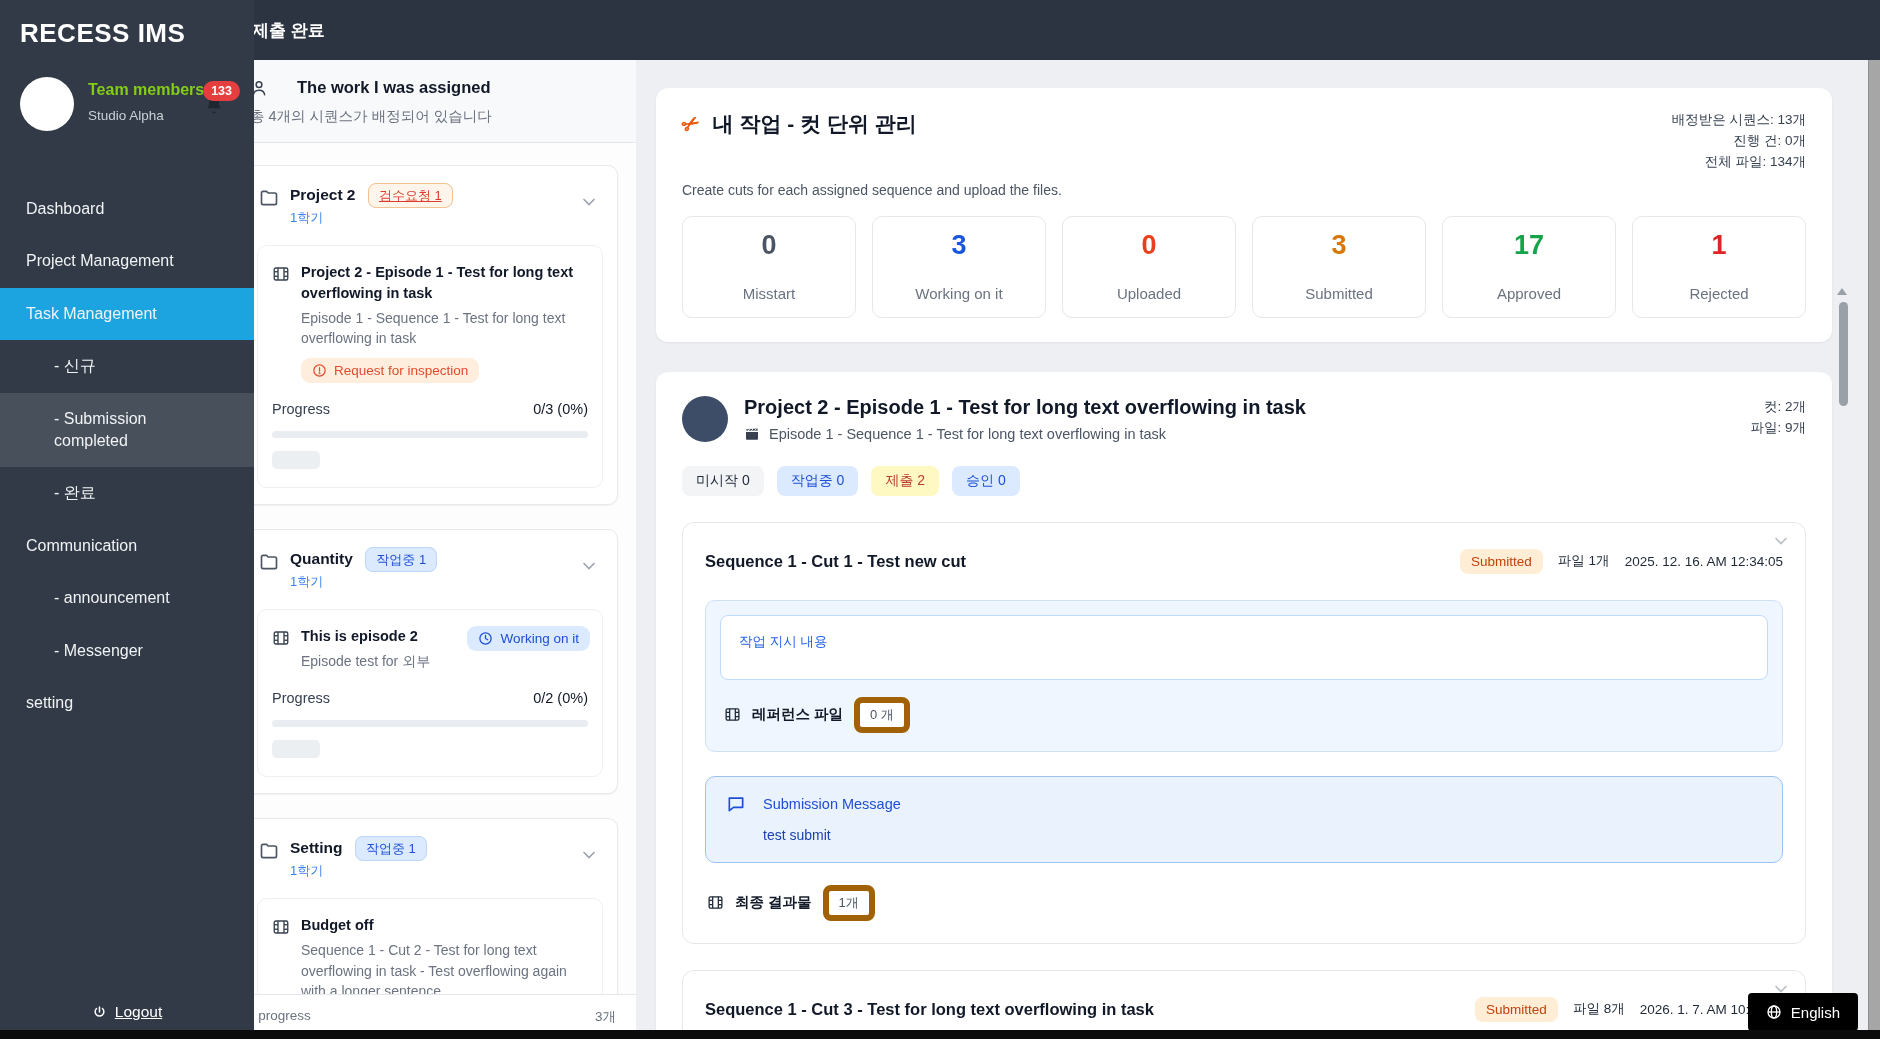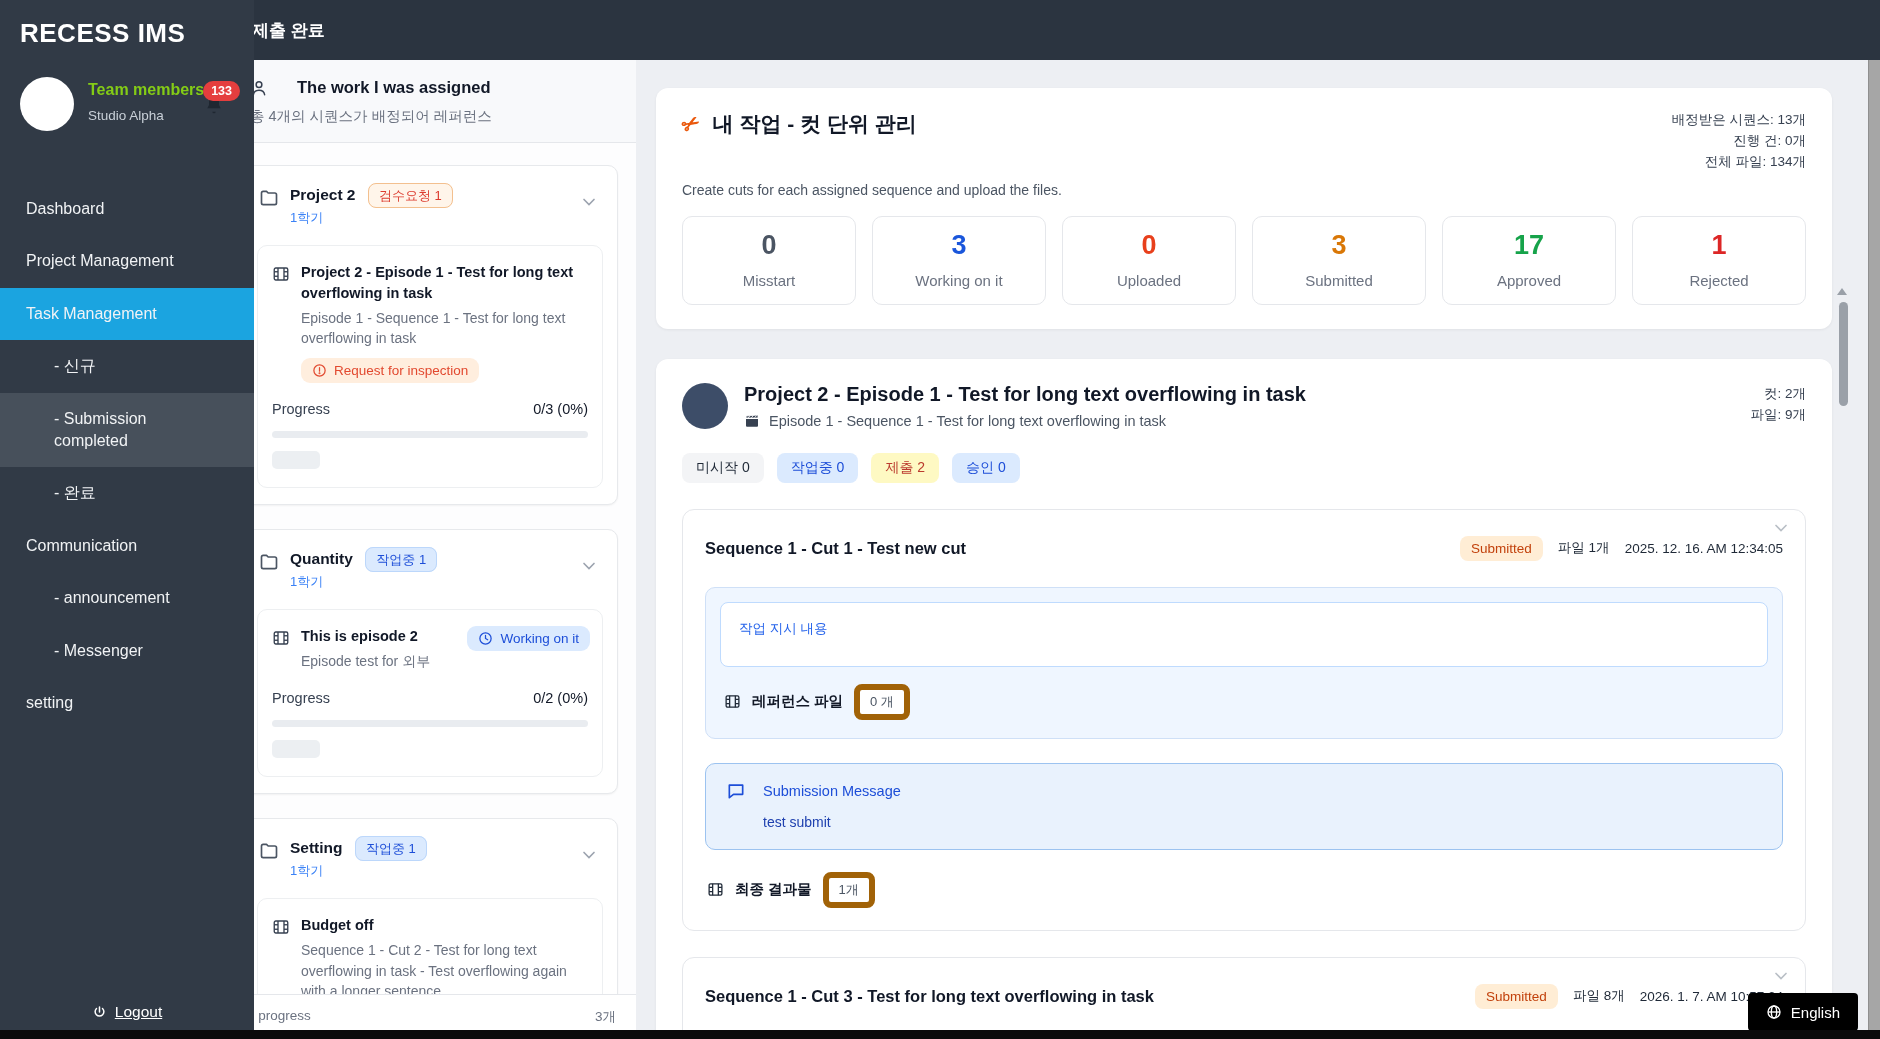--- a/index.html
+++ b/index.html
@@ -33,21 +33,21 @@
   .ph-title { display:flex; gap:29px; align-items:center; font-size:16.5px; font-weight:600; color:#111827; }
   .ph-title svg { width:18px; height:18px; color:#374151; }
   .ph-sub { margin-top:10px; font-size:14.5px; color:#6b7280; }
   .panel-list { flex:1; overflow:hidden; padding:22px 18px 0; background:#fdfdfe; }
   .seq-card { border:1px solid #e7e9ec; border-radius:10px; padding:16px 14px; margin-bottom:24px; box-shadow:0 1px 2px rgba(0,0,0,.05); background:#fff; }
   .seq-head { display:flex; align-items:flex-start; gap:11px; position:relative; padding:4px 2px 2px; }
   .seq-head svg.folder { width:20px; height:20px; color:#4b5563; flex:none; margin-top:2px; }
   .seq-name { font-size:15.5px; font-weight:bold; color:#111827; }
   .seq-term { font-size:13px; color:#3b82f6; margin-top:4px; }
   .seq-badge { border-radius:8px; padding:4px 10px; font-size:13px; margin-left:8px; white-space:nowrap; }
-  .seq-badge.orange { background:#fff5ea; border:1px solid #f3c08f; color:#dc3b2e; }
+  .seq-badge.orange { background:#fff5ea; border:1px solid #f3c08f; color:#dc3b2e;text-decoration:underline; }
   .seq-badge.blue { background:#dbeafe; border:1px solid #bcd7fb; color:#1d4ed8; }
   .chevron { position:absolute; right:4px; top:10px; color:#9ca3af; }
   .chevron svg { width:20px; height:20px; }
   .task-card { margin-top:16px; border:1px solid #edeff1; border-radius:10px; padding:16px 14px 18px; position:relative; background:#fff; }
   .task-row { display:flex; gap:11px; }
   .task-row svg.film { width:18px; height:18px; color:#374151; flex:none; margin-top:3px; }
   .task-title { font-size:14.5px; font-weight:600; color:#111827; line-height:1.42; }
   .task-sub { font-size:14px; color:#6b7280; line-height:1.45; margin-top:5px; }
   .status-pill { display:inline-flex; gap:7px; align-items:center; border-radius:9px; padding:5px 11px; font-size:13.5px; margin-top:9px; white-space:nowrap; }
   .status-pill svg { width:15px; height:15px; }
@@ -66,21 +66,21 @@
   .card1 { margin:28px 36px 0 20px; padding:22px 26px 24px; }
   .c1-top { display:flex; justify-content:space-between; align-items:flex-start; }
   .c1-title { font-size:21px; font-weight:bold; color:#111827; display:flex; gap:13px; align-items:center; }
   .scissors { color:#ea580c; font-size:21px; display:inline-block; transform:rotate(-30deg); }
   .c1-meta { text-align:right; font-size:13.5px; color:#374151; line-height:1.55; }
   .c1-sub { font-size:14px; color:#4b5563; margin-top:9px; }
   .stats { display:flex; gap:16px; margin-top:18px; }
   .stat { flex:1; border:1px solid #e5e7eb; border-radius:10px; text-align:center; padding:13px 8px 15px; background:#fff; }
   .stat-value { font-size:27px; font-weight:bold; }
   .v-gray{color:#4b5563;} .v-blue{color:#1a56db;} .v-redorange{color:#e8401c;} .v-amber{color:#d97706;} .v-green{color:#16a34a;} .v-red{color:#dc2626;}
-  .stat-label { font-size:15px; color:#6b7280; margin-top:11px; }
+  .stat-label { font-size:15px; color:#6b7280; margin-top:24px; }
 
   .card2 { margin:30px 36px 0 20px; padding:24px 26px; }
   .p-head { display:flex; gap:16px; align-items:flex-start; }
   .p-avatar { width:46px; height:46px; border-radius:50%; background:#3d4d68; flex:none; }
   .p-title { font-size:20px; font-weight:bold; color:#111827; }
   .p-sub { display:flex; gap:9px; align-items:center; margin-top:7px; font-size:14.5px; color:#4b5563; }
   .p-sub svg { width:16px; height:16px; color:#374151; }
   .p-meta { margin-left:auto; text-align:right; font-size:13.5px; color:#374151; line-height:1.6; white-space:nowrap; }
   .badges { display:flex; gap:13px; margin-top:24px; }
   .badge { border-radius:8px; padding:6px 14px; font-size:14px; }
@@ -161,21 +161,21 @@
 
 <div class="panel">
   <div class="panel-header">
     <div class="ph-title">
       <svg viewBox="0 0 24 24" fill="none" stroke="currentColor" stroke-width="2" stroke-linecap="round">
           <circle cx="12" cy="7.5" r="3.8"></circle>
           <path d="M4.5 21c.5-4 3.8-6 7.5-6s7 2 7.5 6"></path>
         </svg>
       <span>The work I was assigned</span>
     </div>
-    <div class="ph-sub">총 4개의 시퀀스가 배정되어 레퍼런스</div>
+    <div class="ph-sub">총 4개의 시퀀스가 배정되어 있습니다</div>
   </div>
 
   <div class="panel-list">
 
     <div class="seq-card">
       <div class="seq-head">
         <svg class="folder" viewBox="0 0 24 24" fill="none" stroke="currentColor" stroke-width="2" stroke-linejoin="round">
             <path d="M3 6a2 2 0 0 1 2-2h4l2 2h8a2 2 0 0 1 2 2v10a2 2 0 0 1-2 2H5a2 2 0 0 1-2-2z"></path>
           </svg>
         <div>

